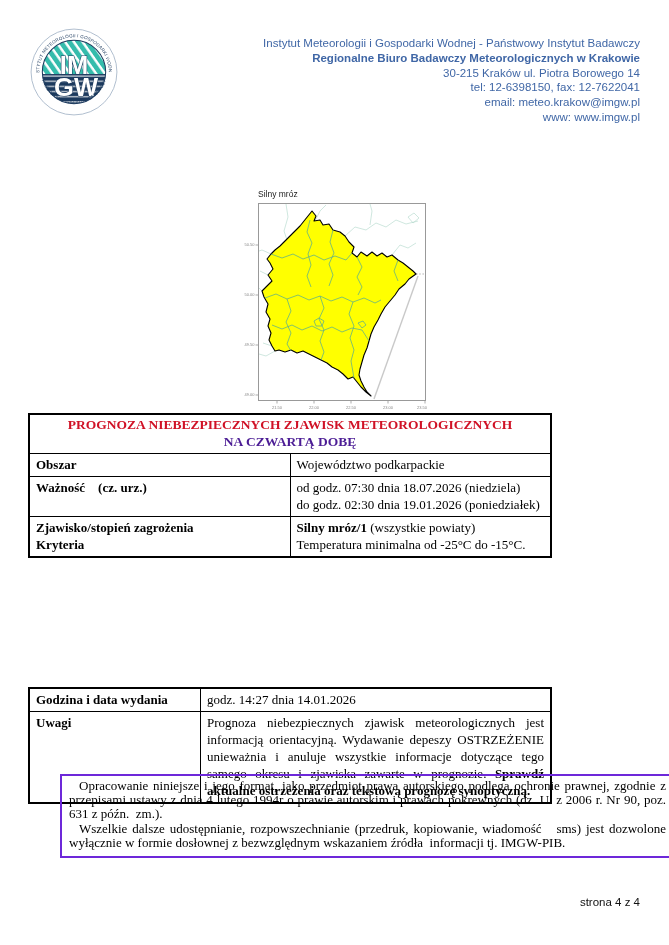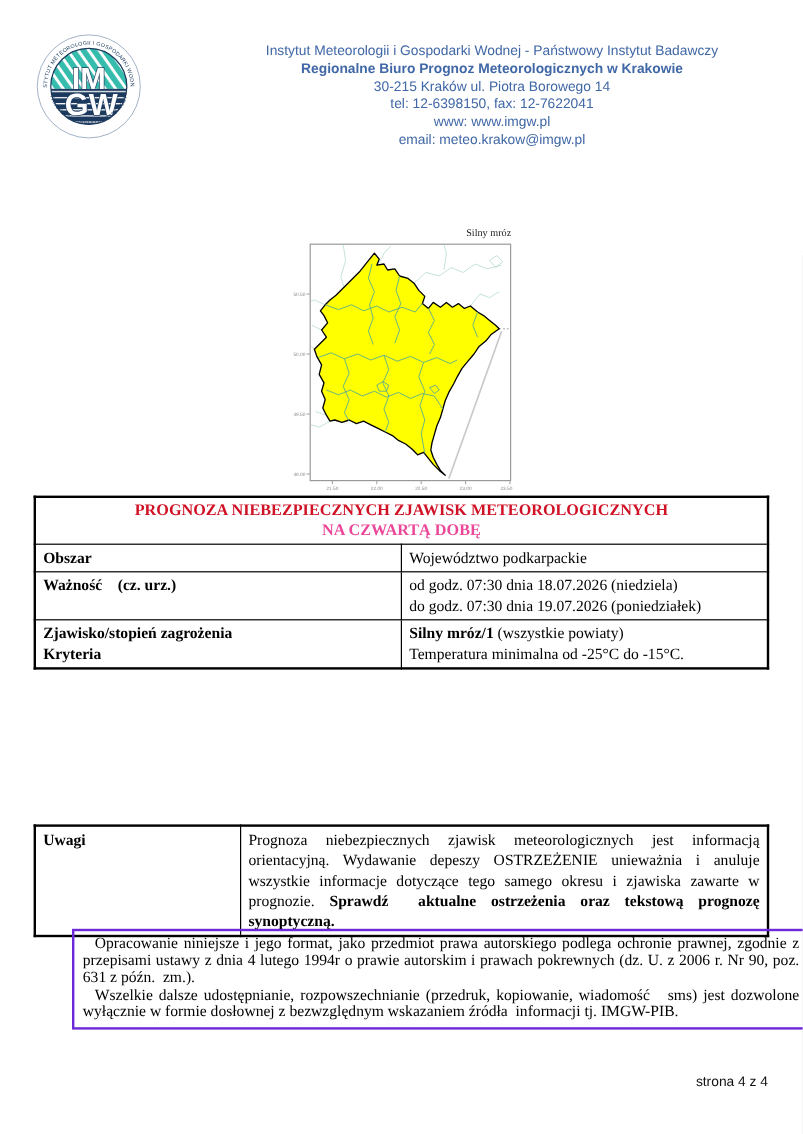--- a/index.html
+++ b/index.html
@@ -1,41 +1,41 @@
 <!DOCTYPE html>
 <html><head>
 <meta charset="utf-8">
 <style>
   html,body{margin:0;padding:0;background:#e8e8e8;}
   .page{position:relative;width:669px;height:945px;background:#ffffff;margin:0 auto;
         font-family:"Liberation Serif",serif;color:#000;overflow:hidden;}
 
   
   .logo{position:absolute;left:28px;top:26px;width:92px;height:92px;}
-  .hdr{position:absolute;top:36px;right:29px;width:460px;text-align:center;
+  .hdr{position:absolute;top:36px;right:29px;width:460px;text-align:right;
        color:#4067A6;font-family:"Liberation Sans",sans-serif;
        font-size:11.5px;line-height:14.8px;}
   .hdr .b{font-weight:bold;}
 
   
-  .map-title{position:absolute;left:258px;top:189px;width:168px;text-align:right;
-             font-family:Liberation Serif, serif;font-size:8.5px;color:#222;}
+  .map-title{position:absolute;left:258px;top:189px;width:168px;text-align:left;
+             font-family:Liberation Sans, sans-serif;font-size:8.5px;color:#222;}
   .map-svg{position:absolute;left:258px;top:203px;overflow:visible;}
 
   
   table{border-collapse:collapse;table-layout:fixed;}
-  .doc-table{position:absolute;left:28px;width:613px;border:2px solid #000;}
+  .doc-table{position:absolute;left:28px;width:524px;border:2px solid #000;}
   .t1{top:413px;}
   .t2{top:687px;}
   .doc-table td{border:1px solid #000;padding:2px 6px 3px 6px;vertical-align:top;
                 font-size:13px;line-height:17px;}
   .col-label{width:158px;font-weight:bold;}
   .title-cell{text-align:center;padding:3px 4px;}
   .title-red{color:#D01226;font-weight:bold;font-size:13.5px;line-height:16.5px;}
-  .title-black{color:#ec4899;font-weight:bold;font-size:13.5px;line-height:16.5px;}
+  .title-black{color:#4c1d95;font-weight:bold;font-size:13.5px;line-height:16.5px;}
   .pre{white-space:pre-wrap;}
   .just{text-align:justify;}
   .it{}
   .bd{font-weight:bold;}
 
   
   .copy-box{position:absolute;left:28px;top:774px;width:597px;border:2px solid #6d28d9;
             padding:3px 7px 6px 7px;font-size:13px;line-height:14.2px;text-align:justify;margin-left:32px;}
   .copy-box p{margin:0;text-indent:10px;}
 
@@ -74,25 +74,25 @@
     <text font-family="Liberation Sans, sans-serif" font-size="4.4" fill="#1C3A5E" letter-spacing="0.2">
       <textPath href="#ringTopPath" startOffset="50%" text-anchor="middle">INSTYTUT METEOROLOGII I GOSPODARKI WODNEJ</textPath>
     </text>
     <text font-family="Liberation Sans, sans-serif" font-size="4.4" fill="#1C3A5E" letter-spacing="0.2">
       <textPath href="#ringBotPath" startOffset="50%" text-anchor="middle">PAŃSTWOWY INSTYTUT BADAWCZY</textPath>
     </text>
   </svg>
 
   <div class="hdr">
     <div>Instytut Meteorologii i Gospodarki Wodnej - Państwowy Instytut Badawczy</div>
-    <div class="b">Regionalne Biuro Prognoz Meteorologicznych w Krakowie</div>
+    <div class="b">Regionalne Biuro Badawczy Meteorologicznych w Krakowie</div>
     <div>30-215 Kraków ul. Piotra Borowego 14</div>
     <div>tel: 12-6398150, fax: 12-7622041</div>
+    <div>email: meteo.krakow@imgw.pl</div>
     <div>www: www.imgw.pl</div>
-    <div>email: meteo.krakow@imgw.pl</div>
   </div>
 
   <div class="map-title">Silny mróz</div>
   <svg class="map-svg" width="168" height="198" viewBox="0 0 168 198">
 
     <rect x="0.5" y="0.5" width="167" height="197" fill="#ffffff" stroke="#999999" stroke-width="1"></rect>
 
     <g stroke="#AFD6C9" stroke-width="0.6" fill="none">
       <path d="M 57 18 L 62 8 L 68 2"></path>
       <path d="M 87 33 L 97 24 L 108 27 L 118 20 L 128 24 L 138 17 L 148 21 L 160 18"></path>
@@ -167,38 +167,42 @@
       </td>
     </tr>
     <tr>
       <td class="col-label">Obszar</td>
       <td>Województwo podkarpackie</td>
     </tr>
     <tr>
       <td class="col-label pre">Ważność    (cz. urz.)</td>
       <td>
         <div>od godz. 07:30 dnia 18.07.2026 (niedziela)</div>
-        <div>do godz. 07:30 dnia 19.07.2026 (poniedziałek)</div>
+        <div>do godz. 02:30 dnia 19.01.2026 (poniedziałek)</div>
       </td>
     </tr>
     <tr>
       <td class="col-label">
         <div>Zjawisko/stopień zagrożenia</div>
         <div>Kryteria</div>
       </td>
       <td>
         <div><span class="bd">Silny mróz/1 </span><span class="it">(wszystkie powiaty)</span></div>
         <div>Temperatura minimalna od -25°C do -15°C.</div>
       </td>
     </tr>
   </tbody>
     </table>
 
   <table class="doc-table t2">
     <tbody>
+        <tr>
+      <td class="col-label">Godzina i data wydania</td>
+      <td>godz. 14:27 dnia 14.01.2026</td>
+    </tr>
     <tr>
       <td class="col-label">Uwagi</td>
       <td class="just"><span>Prognoza niebezpiecznych zjawisk meteorologicznych jest informacją orientacyjną. Wydawanie depeszy OSTRZEŻENIE unieważnia i anuluje wszystkie informacje dotyczące tego samego okresu i zjawiska zawarte w prognozie. </span><span class="bd pre">Sprawdź  aktualne ostrzeżenia oraz tekstową prognozę synoptyczną.</span></td>
     </tr>
   </tbody>
     </table>
 
   <div class="copy-box">
     <p class="pre">Opracowanie niniejsze i jego format, jako przedmiot prawa autorskiego podlega ochronie prawnej, zgodnie z przepisami ustawy z dnia 4 lutego 1994r o prawie autorskim i prawach pokrewnych (dz. U. z 2006 r. Nr 90, poz. 631 z późn.  zm.).</p>
     <p class="pre">Wszelkie dalsze udostępnianie, rozpowszechnianie (przedruk, kopiowanie, wiadomość   sms) jest dozwolone wyłącznie w formie dosłownej z bezwzględnym wskazaniem źródła  informacji tj. IMGW-PIB.</p>

